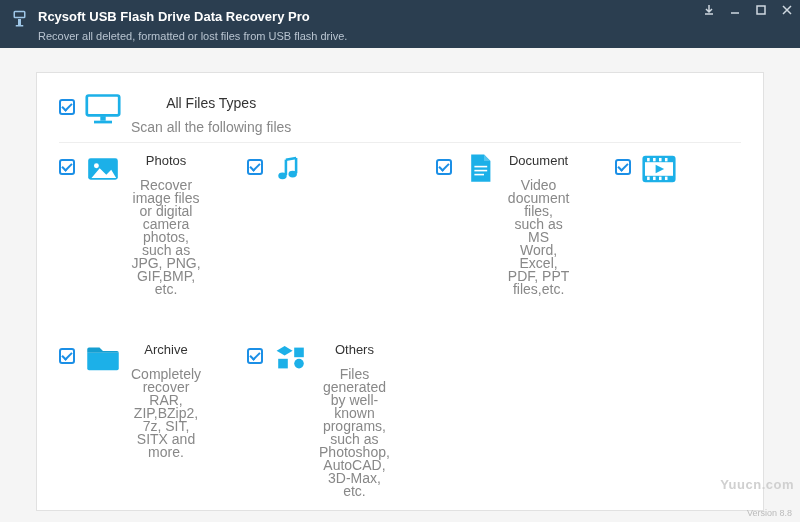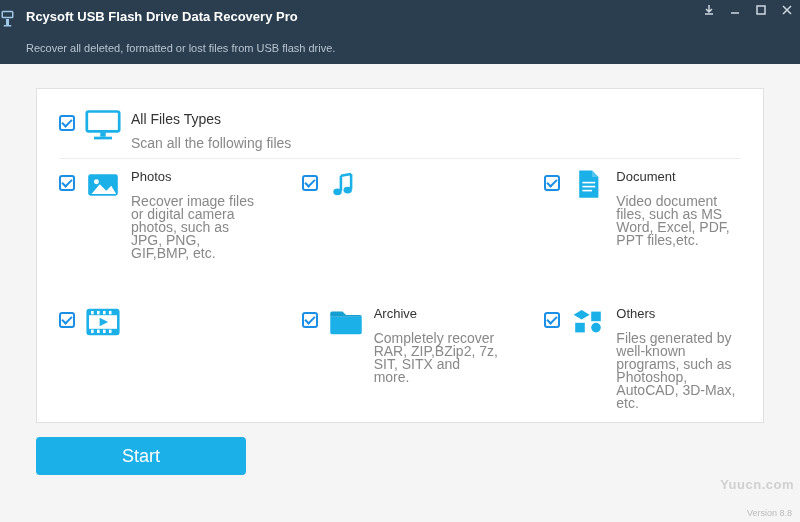--- a/index.html
+++ b/index.html
@@ -5,26 +5,26 @@
   * { margin: 0; padding: 0; box-sizing: border-box; }
   body {
     font-family: "Segoe UI", Arial, sans-serif;
     width: 800px;
     height: 522px;
     background: #f5f5f5;
     position: relative;
     overflow: hidden;
   }
   .titlebar {
-    height: 64px;
+    height: 48px;
     background: #2b3e50;
     color: #ffffff;
     display: flex;
     align-items: flex-start;
-    padding: 8px 12px 0 0;
+    padding: 8px 12px 0 12px;
     position: relative;
   }
   .titlebar-left {
     display: flex;
     align-items: flex-start;
   }
   .app-icon {
     width: 18px;
     height: 18px;
     margin-right: 8px;
@@ -36,21 +36,21 @@
   }
   .app-title {
     font-size: 13px;
     font-weight: 600;
     line-height: 18px;
   }
   .app-subtitle {
     font-size: 11px;
     color: #b8c4d0;
     line-height: 16px;
-    margin-top: 14px;
+    margin-top: 2px;
   }
   .win-controls {
     position: absolute;
     top: 0;
     right: 0;
     display: flex;
   }
   .win-btn {
     width: 26px;
     height: 20px;
@@ -102,41 +102,42 @@
     height: 32px;
     margin-right: 10px;
     flex-shrink: 0;
     display: flex;
     align-items: center;
     justify-content: center;
   }
   .type-info {
     display: flex;
     flex-direction: column;
+    text-align: center;
   }
   .type-title {
     font-size: 13px;
     color: #333333;
     font-weight: 500;
     line-height: 16px;
   }
   .type-desc {
     font-size: 14px;
     color: #888888;
     line-height: 13px;
     margin-top: 10px;
     max-width: 280px;
   }
   .row-all .type-title {
     font-size: 14px;
     margin-top: 2px;
   }
   .grid {
     display: grid;
-    grid-template-columns: 1fr 1fr 1fr;
+    grid-template-columns: 1fr 1fr 1fr 1fr;
     column-gap: 20px;
     row-gap: 20px;
     gap: 46px;
   }
   .cell {
     display: flex;
     align-items: flex-start;
   }
   .start-wrap {
     display: flex;

